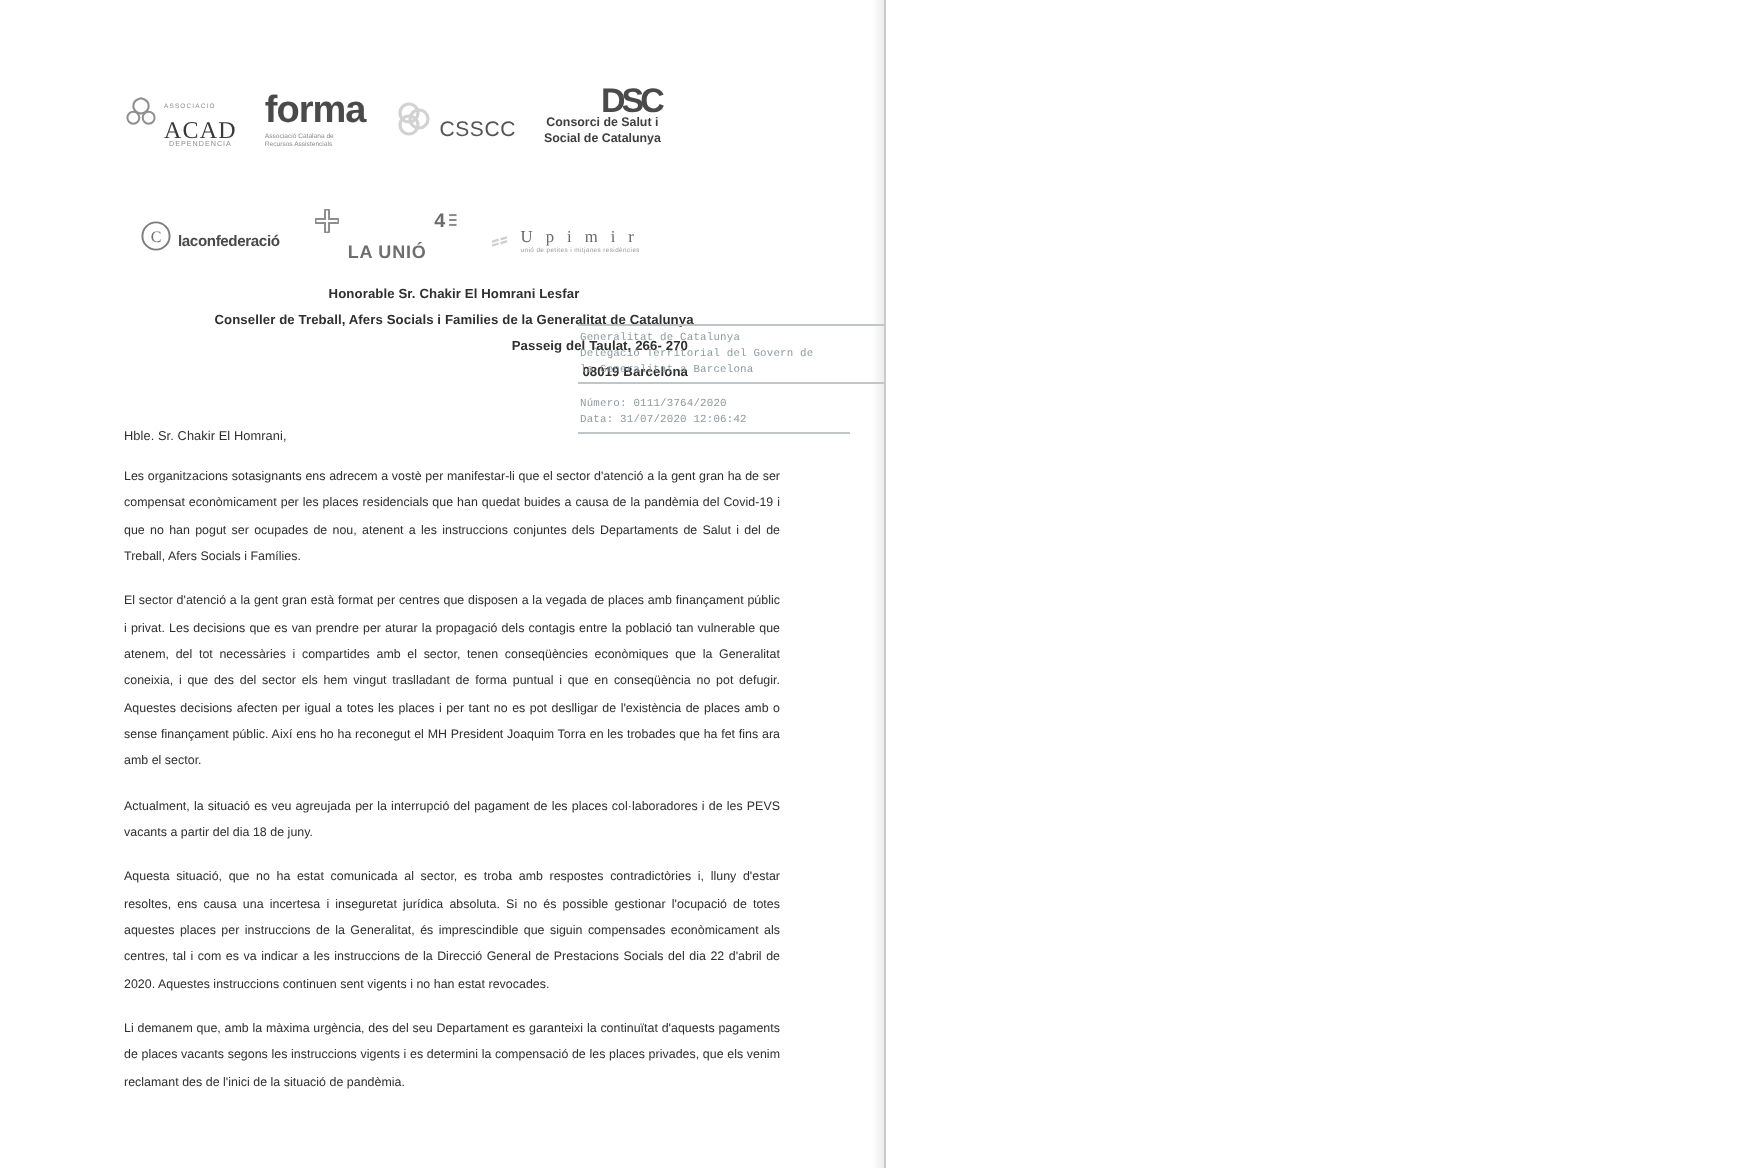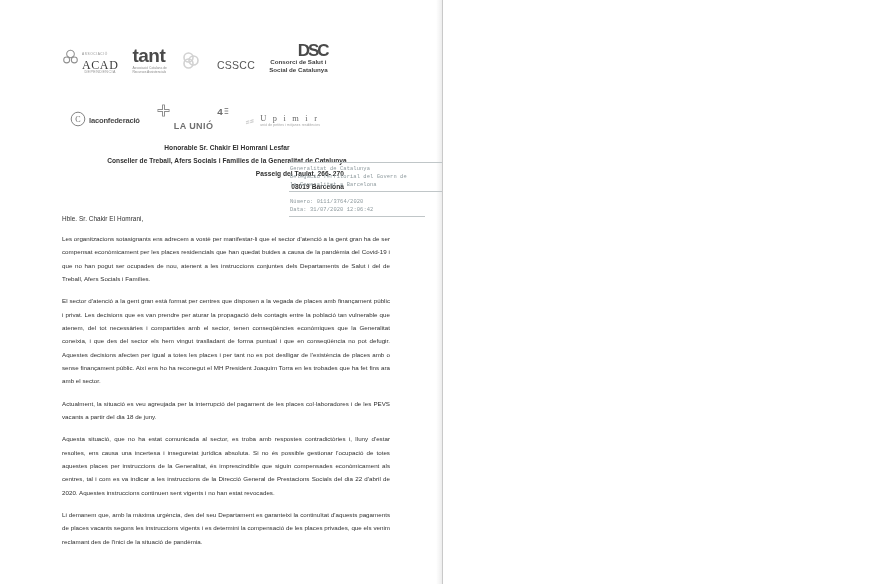--- a/index.html
+++ b/index.html
@@ -242,27 +242,27 @@
           </span>
           <span class="logo-txt">
             <span class="acad-top">ASSOCIACIÓ</span>
             <span class="acad-main" style="display:block">ACAD</span>
             <span class="acad-sub" style="display:block">DEPENDENCIA</span>
           </span>
         </div>
 
         <div class="logo">
           <span class="logo-txt">
-            <span class="acra-main" style="display:block">tant</span>
+            <span class="acra-main" style="display:block">forma</span>
             <span class="acra-sub" style="display:block; white-space:pre-line">Associació Catalana de
 Recursos Assistencials</span>
           </span>
         </div>
 
-        <div class="logo" style="gap:14px">
+        <div class="logo" style="gap:1px">
           <span class="logo-mark">
             <svg width="22" height="20" viewBox="0 0 44 40">
               <g fill="none" stroke="#d2d2d2" stroke-width="3.2">
                 <circle cx="15" cy="13" r="9"></circle>
                 <circle cx="15" cy="25" r="9"></circle>
                 <circle cx="25" cy="19" r="9"></circle>
               </g>
             </svg>
           </span>
           <span class="logo-txt" style="margin-top:6px">

